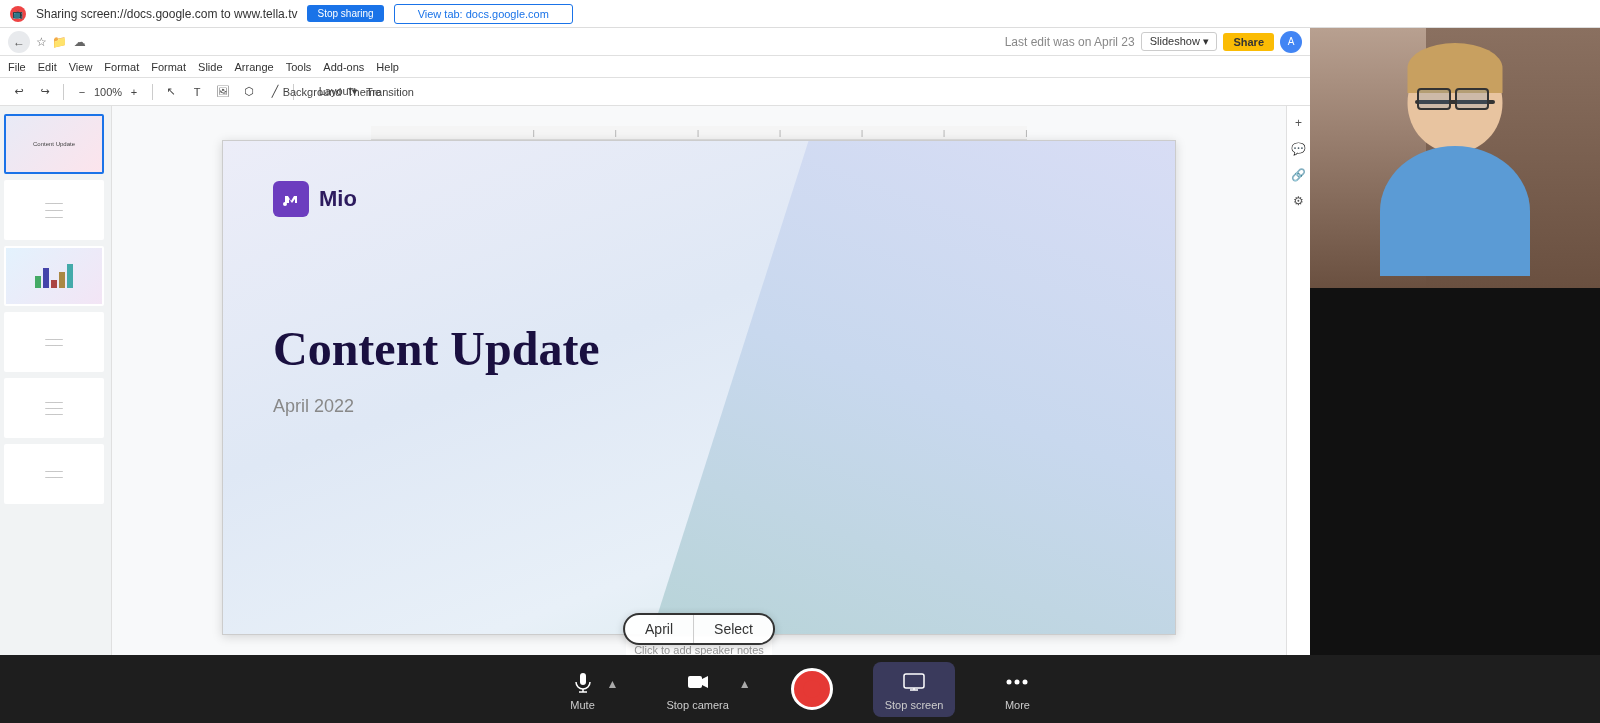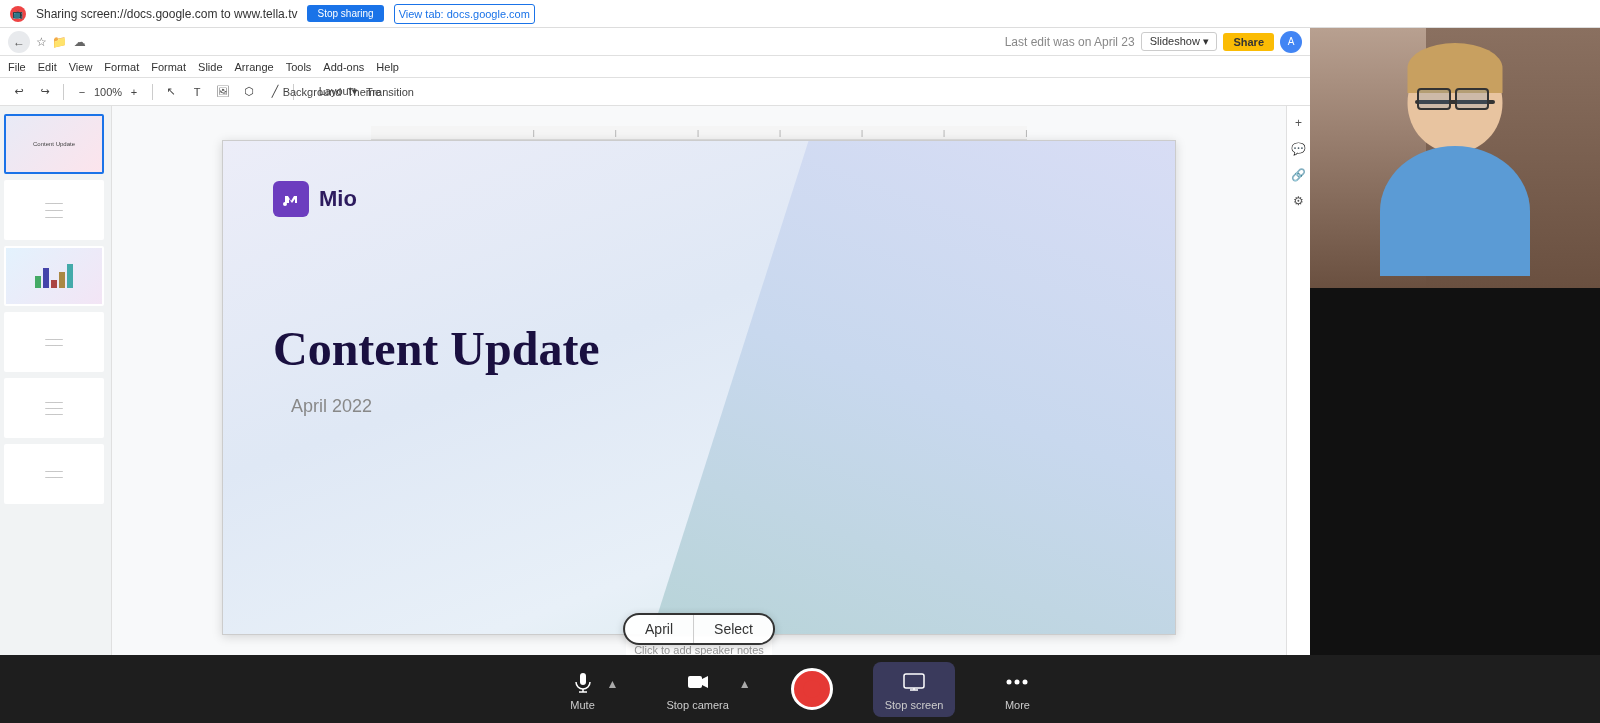--- a/index.html
+++ b/index.html
@@ -24,21 +24,21 @@
       display: flex; align-items: center; justify-content: center;
       font-size: 9px; color: white;
     }
     .sharing-text { font-size: 12px; color: #333; }
     .stop-sharing-btn {
       background: #1a73e8; color: white; border: none;
       padding: 3px 10px; border-radius: 3px; font-size: 10px; cursor: pointer;
     }
     .view-tab-btn {
       background: transparent; color: #1a73e8; border: 1px solid #1a73e8;
-      padding: 3px 4px; border-radius: 3px; font-size: 11px; cursor: pointer;
+      padding: 3px 23px; border-radius: 3px; font-size: 11px; cursor: pointer;
     }
 
     
     .main-area {
       display: flex;
       width: 1600px;
       height: 695px;
     }
 
     
@@ -207,21 +207,20 @@
       font-size: 48px;
       font-weight: 700;
       color: #1a1040;
       font-family: Georgia, serif;
     }
     .slide-subtitle {
       position: absolute;
       top: 255px; left: 50px;
       font-size: 18px;
       color: #888;
-      margin-left: 18px;
     }
 
     
     .speaker-notes {
       height: 28px;
       background: #fff;
       border-top: 1px solid #e0e0e0;
       display: flex;
       align-items: center;
       padding: 0 8px;

